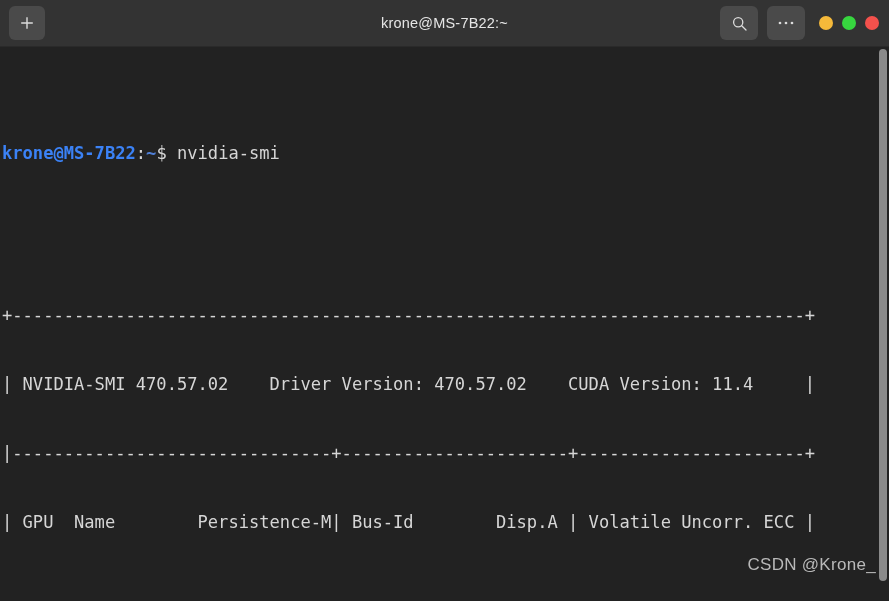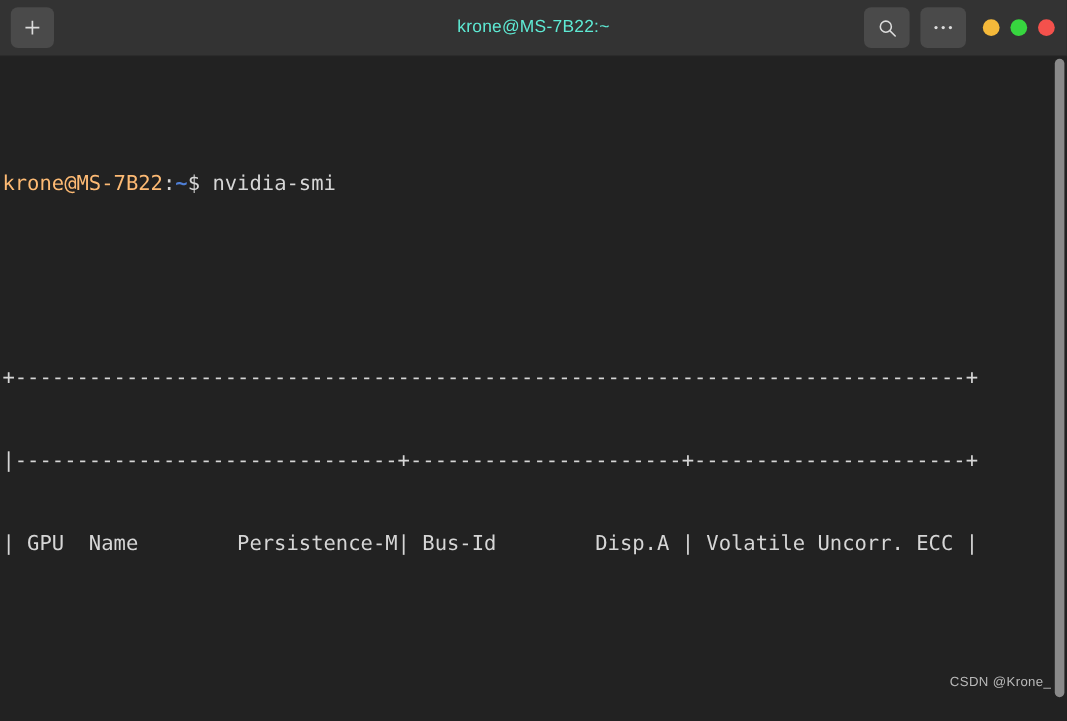--- a/index.html
+++ b/index.html
@@ -45,21 +45,21 @@
     align-items: center;
     justify-content: center;
     cursor: pointer;
     flex: 0 0 auto;
   }
   .newtab-btn { width: 36px; }
   .title-text {
     position: absolute;
     left: 0; right: 0;
     text-align: center;
-    color: #5eead4;
+    color: #e5e5e5;
     font-family: "Liberation Sans", sans-serif;
     font-size: 14.5px;
     pointer-events: none;
     letter-spacing: 0.2px;
   }
   .tb-right {
     margin-left: auto;
     display: flex;
     align-items: center;
     gap: 9px;
@@ -95,32 +95,32 @@
   .term-lines {
     font-family: "DejaVu Sans Mono", monospace;
     font-size: 17.1px;
     line-height: 23.05px;
     color: #d6d6d6;
     white-space: pre;
     letter-spacing: 0px;
     padding-left: 1px;
   }
   .line { height: 23.05px; white-space: pre; }
-  .c-green { color: #fdba74; font-weight: normal; }
+  .c-green { color: #3b82f6; font-weight: bold; }
   .c-blue  { color: #4f7fd6; font-weight: bold; }
   .c-white { color: #d6d6d6; }
 
   
   .watermark {
     position: absolute;
     right: 13px;
     bottom: 26px;
     color: #b9b9b9;
     font-family: "Liberation Sans", sans-serif;
-    font-size: 11px;
+    font-size: 17px;
     letter-spacing: 0.3px;
     pointer-events: none;
   }
 
   
   .scrollbar {
     position: absolute;
     top: 0;
     right: 0;
     width: 12px;
@@ -182,20 +182,21 @@
 
     <div class="term-lines">
 
       
       <div class="line"><span class="c-green">krone@MS-7B22</span><span class="c-white">:</span><span class="c-blue">~</span><span class="c-white">$ </span><span class="c-white">nvidia-smi</span></div>
 
       
 
       
       <div class="line">+-----------------------------------------------------------------------------+</div>
+      <div class="line">| NVIDIA-SMI 470.57.02    Driver Version: 470.57.02    CUDA Version: 11.4     |</div>
       <div class="line">|-------------------------------+----------------------+----------------------+</div>
       <div class="line">| GPU  Name        Persistence-M| Bus-Id        Disp.A | Volatile Uncorr. ECC |</div>
       
       
       
       
       
       
       
       

